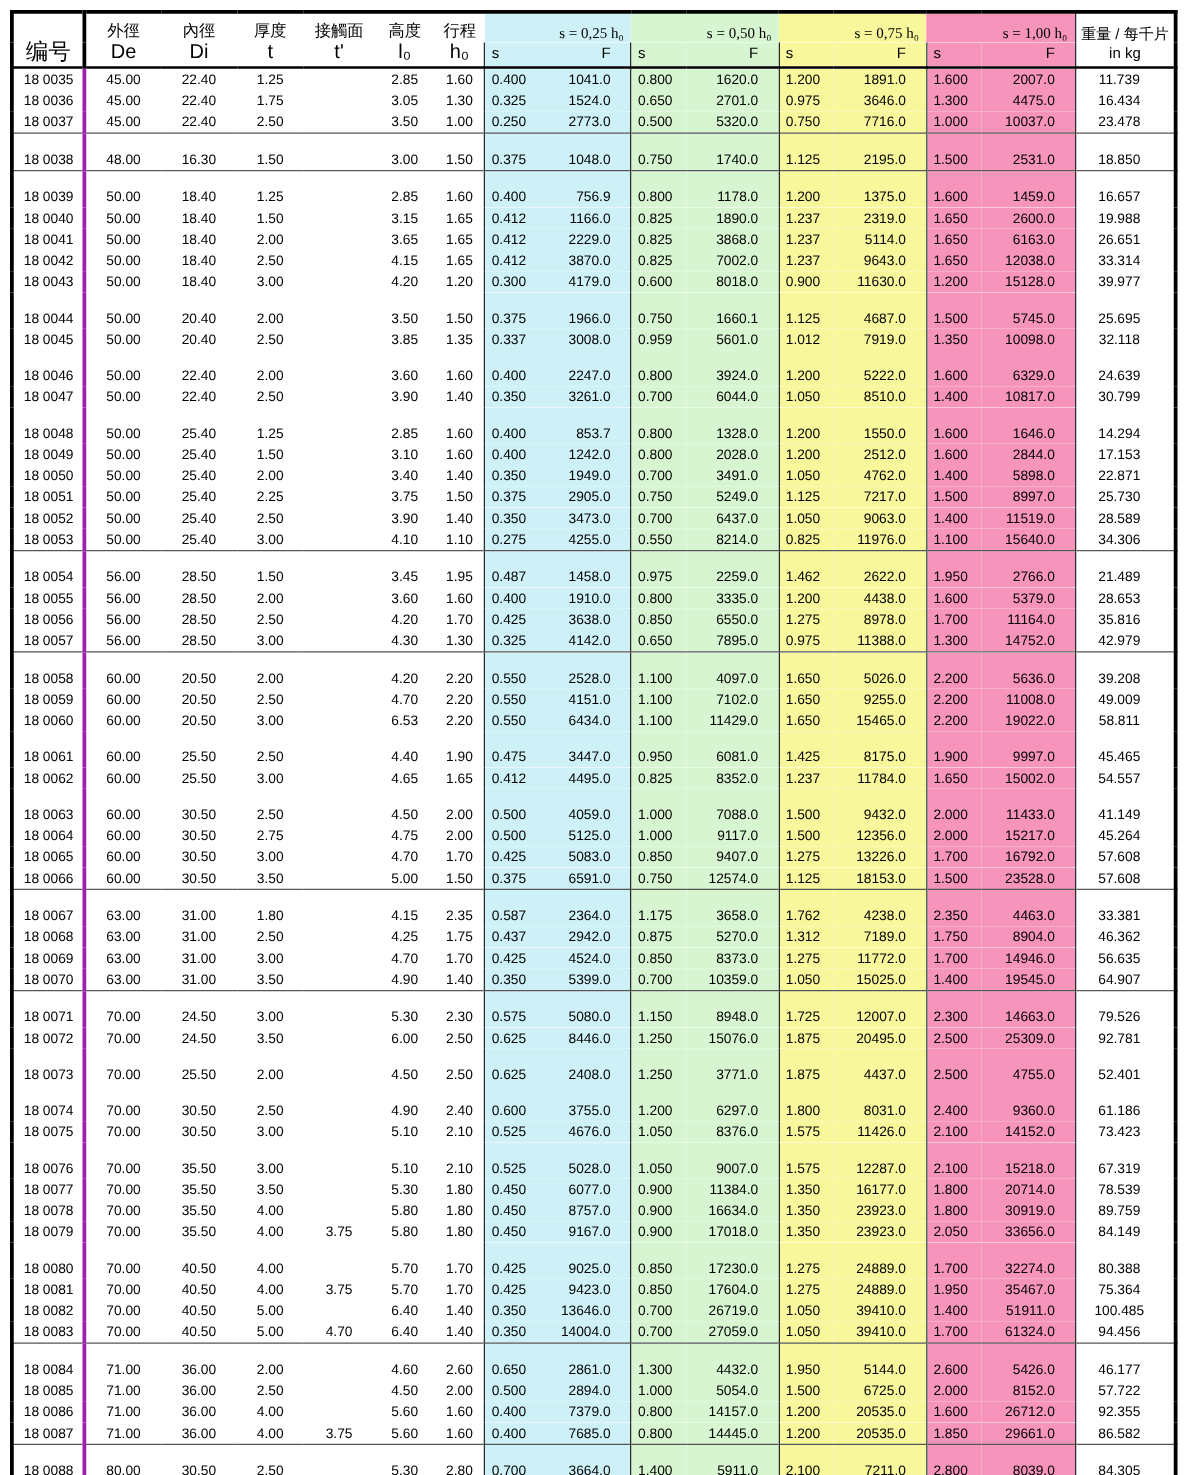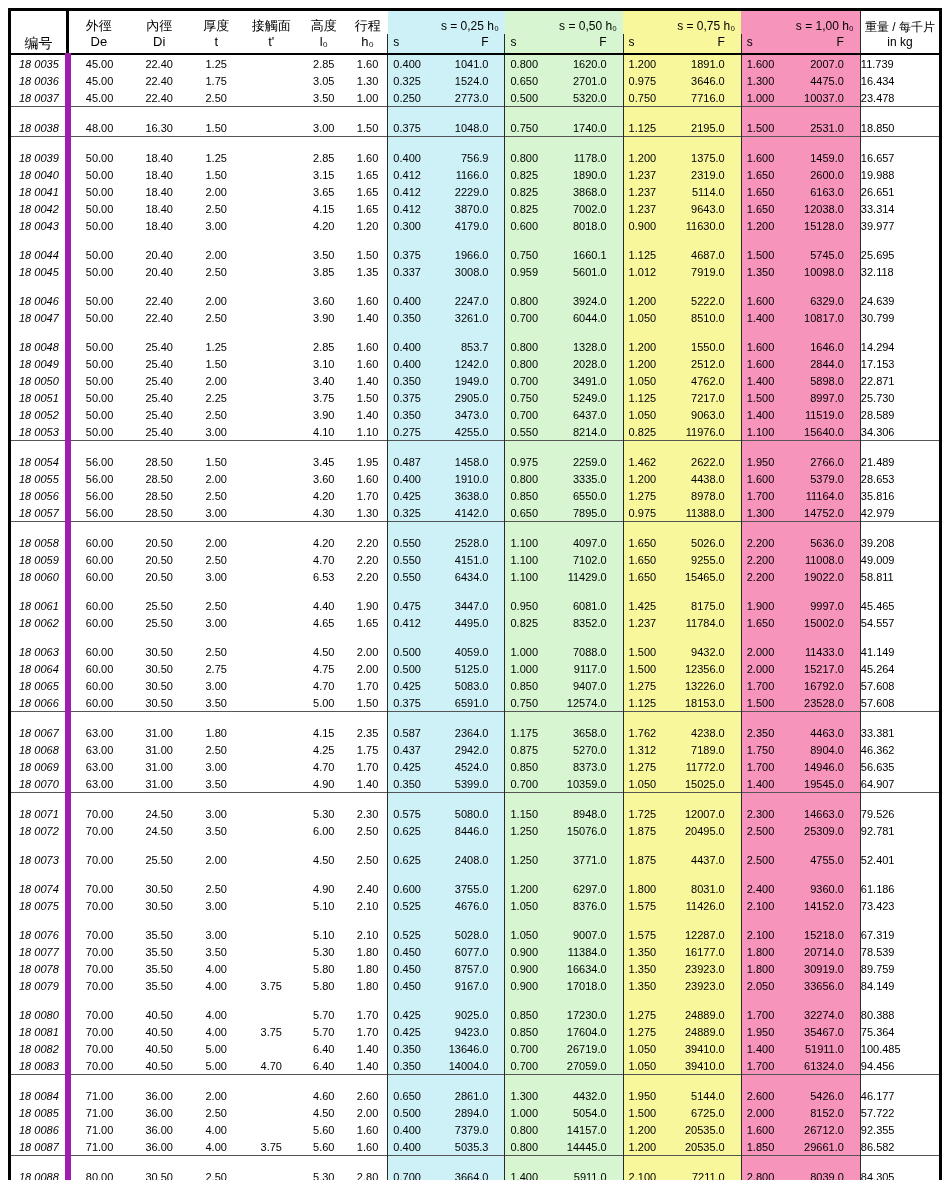--- a/index.html
+++ b/index.html
@@ -6,33 +6,33 @@
   body{width:950px;height:1180px;font-family:"Liberation Sans","DejaVu Sans",sans-serif;color:#000;}
   .page{padding:8px 8px 0 8px;}
   table{border-collapse:collapse;table-layout:fixed;width:934px;border:3px solid #000;}
   col.w-part{width:58px;} col.w-de{width:61px;} col.w-di{width:61px;} col.w-t{width:53px;}
   col.w-tp{width:57px;} col.w-l0{width:48px;} col.w-h0{width:40px;}
   col.w-s{width:44px;} col.w-f1{width:73px;} col.w-f2{width:74px;} col.w-f3{width:74px;} col.w-f4{width:75px;}
   col.w-wt{width:80px;}
   th,td{font-weight:normal;padding:0;white-space:nowrap;overflow:hidden;}
   thead{border-bottom:2px solid #000;}
   thead th{vertical-align:bottom;}
-  .part-h{font-size:14px;text-align:center;border-right:3px solid #000;}
-  .zh{font-size:13px;text-align:center;padding-top:7px;line-height:16px;}
-  .sym{font-size:13px;text-align:center;padding-bottom:4px;line-height:15px;}
-  .band-h{font-size:12px;text-align:right;padding:7px 6px 0 0;line-height:16px;}
+  .part-h{font-size:18px;text-align:center;border-right:3px solid #000;}
+  .zh{font-size:13px;text-align:center;padding-top:7px;line-height:16px;font-family:Liberation Mono, monospace;}
+  .sym{font-size:16px;text-align:center;padding-bottom:4px;line-height:15px;}
+  .band-h{font-size:12px;text-align:right;padding:7px 6px 0 0;line-height:16px;font-family:Liberation Serif, serif;}
   .s-h{font-size:12px;text-align:center;padding-bottom:4px;}
   .f-h{font-size:12px;text-align:right;padding:0 16px 4px 0;}
   .wt-h{font-size:12px;text-align:center;border-left:1px solid #2a2a2a;line-height:15px;padding:6px 0 3px 0;}
   td{font-size:11px;height:17px;line-height:15px;vertical-align:bottom;}
-  td.part{text-align:left;padding-left:8px;border-right:6px solid #a21caf;font-style:italic;}
+  td.part{text-align:left;padding-left:8px;border-right:3px solid #a21caf;}
   td.num{text-align:center;}
   .scol{text-align:left;padding-left:5px;}
   .fcol{text-align:right;padding-right:16px;}
-  td.wt{text-align:left;padding-right:9px;margin-left:44px;}
+  td.wt{text-align:center;padding-right:9px;margin-left:44px;}
   .scol, .wt, .wt-h{border-left:1px solid #2a2a2a;}
   th.c1,td.c1{background:var(--band1);}
   th.c2,td.c2{background:var(--band2);}
   th.c3,td.c3{background:var(--band3);}
   th.c4,td.c4{background:var(--band4);}
   tbody.sep-line tr:first-child td{border-top:1px solid #555;}
   tbody.sep-line tr:first-child td, tbody.sep-gap tr:first-child td{padding-top:6px;height:23px;}
   tbody.sep-line tr:first-child td.part, tbody.sep-gap tr:first-child td.part{padding-top:6px;}
 </style>
 </head>
@@ -1064,21 +1064,21 @@
         </tr>
         <tr>
           <td class="part">18 0087</td>
           <td class="num">71.00</td>
           <td class="num">36.00</td>
           <td class="num">4.00</td>
           <td class="num">3.75</td>
           <td class="num">5.60</td>
           <td class="num h0">1.60</td>
           <td class="scol c1">0.400</td>
-          <td class="fcol c1">5035.3</td>
+          <td class="fcol c1">7685.0</td>
           <td class="scol c2">0.800</td>
           <td class="fcol c2">14445.0</td>
           <td class="scol c3">1.200</td>
           <td class="fcol c3">20535.0</td>
           <td class="scol c4">1.850</td>
           <td class="fcol c4">29661.0</td>
           <td class="wt">86.582</td>
         </tr>
       </tbody>
       <tbody class="grp sep-line">

